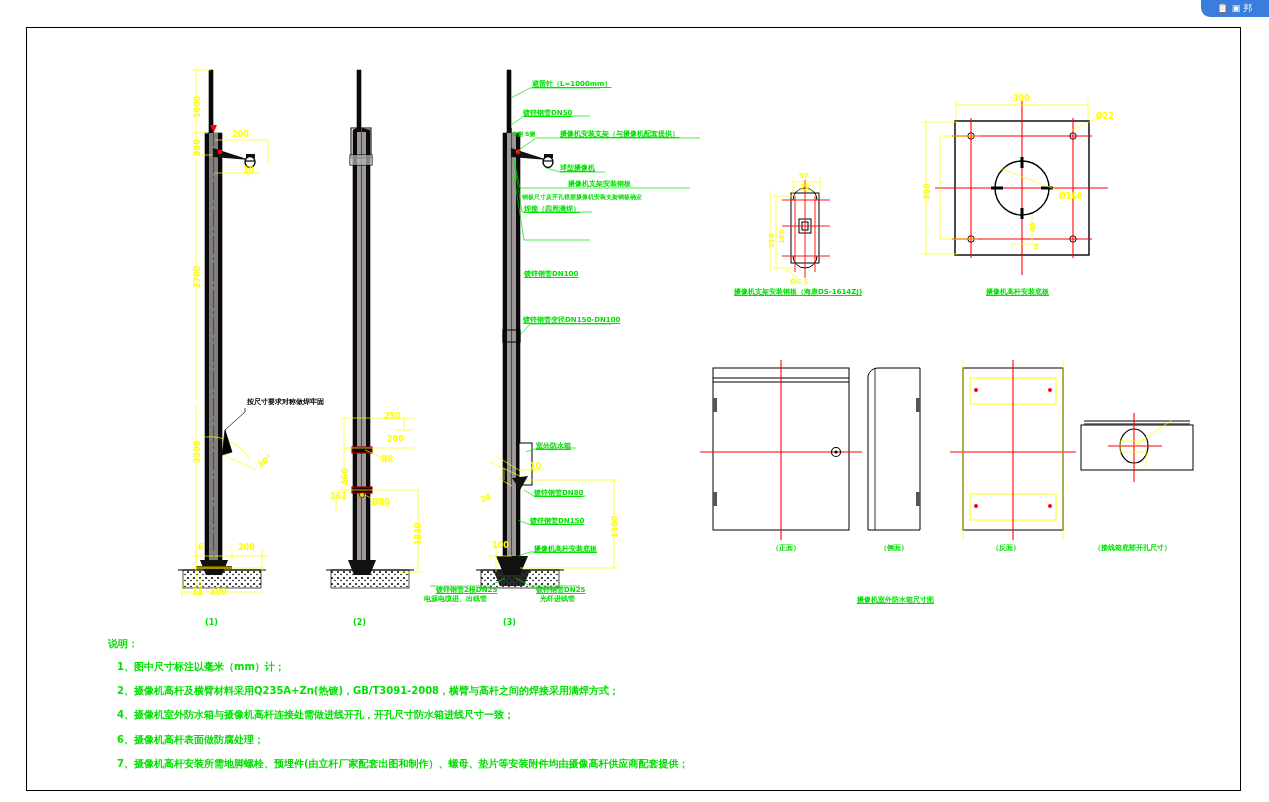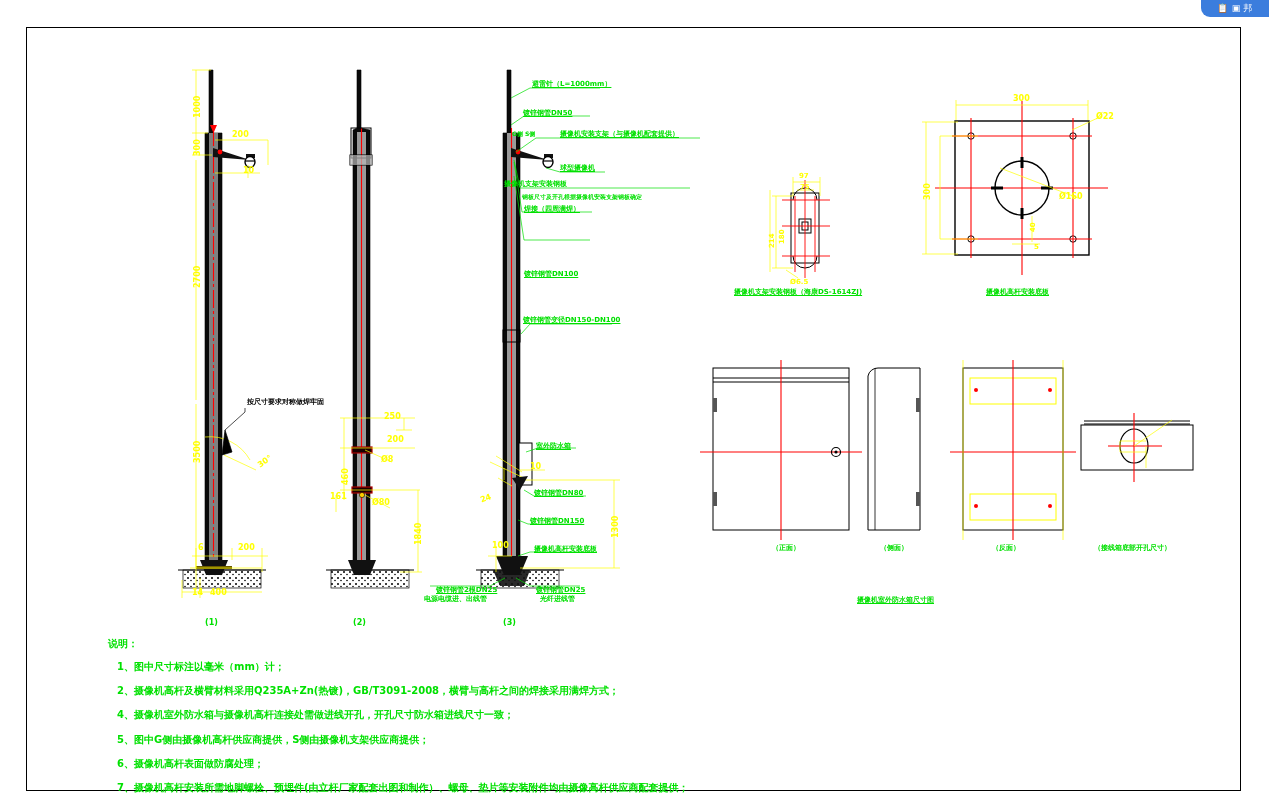--- a/index.html
+++ b/index.html
@@ -342,21 +342,21 @@
         <line x1="1134" y1="446" x2="1172" y2="420"></line>
       </g>
     </g>
   </svg>
 
   <div class="lbl grn t7 bold ul" style="left:532px;top:80px;">避雷针（L=1000mm）</div>
   <div class="lbl grn t7 bold ul" style="left:523px;top:109px;">镀锌钢管DN50</div>
   <div class="lbl grn t6 bold" style="left:512px;top:130px;">G侧 S侧</div>
   <div class="lbl grn t7 bold ul" style="left:560px;top:130px;">摄像机安装支架（与摄像机配套提供）</div>
   <div class="lbl grn t7 bold ul" style="left:560px;top:164px;">球型摄像机</div>
-  <div class="lbl grn t7 bold" style="left:504px;top:180px;">摄像机支架安装钢板</div>
+  <div class="lbl grn t7 bold" style="left:522px;top:180px;padding-left:46px;">摄像机支架安装钢板</div>
   <div class="lbl grn t6 bold" style="left:522px;top:193px;">钢板尺寸及开孔根据摄像机安装支架钢板确定</div>
   <div class="lbl grn t7 bold ul" style="left:524px;top:205px;">焊接（四周满焊）</div>
   <div class="lbl grn t7 bold ul" style="left:524px;top:232px;margin-top:38px;">镀锌钢管DN100</div>
   <div class="lbl grn t7 bold ul" style="left:523px;top:316px;">镀锌钢管变径DN150-DN100</div>
   <div class="lbl grn t7 bold ul" style="left:536px;top:442px;">室外防水箱</div>
   <div class="lbl grn t7 bold ul" style="left:534px;top:489px;">镀锌钢管DN80</div>
   <div class="lbl grn t7 bold ul" style="left:530px;top:517px;">镀锌钢管DN150</div>
   <div class="lbl grn t7 bold ul" style="left:534px;top:545px;">摄像机高杆安装底板</div>
   <div class="lbl grn t7 bold ul" style="left:436px;top:586px;">镀锌钢管2根DN25</div>
   <div class="lbl grn t7 bold" style="left:424px;top:595px;">电源电缆进、出线管</div>
@@ -414,18 +414,17 @@
   <div class="lbl grn t7 bold" style="left:880px;top:544px;">（侧面）</div>
   <div class="lbl grn t7 bold" style="left:992px;top:544px;">（反面）</div>
   <div class="lbl grn t7 bold" style="left:1094px;top:544px;">（接线箱底部开孔尺寸）</div>
   <div class="lbl grn t7 bold ul" style="left:857px;top:596px;">摄像机室外防水箱尺寸图</div>
 
   <div class="notes">
     <div class="nhead">说明：</div>
     <div class="nline indent">1、图中尺寸标注以毫米（mm）计；</div>
     <div class="nline indent">2、摄像机高杆及横臂材料采用Q235A+Zn(热镀)，GB/T3091-2008，横臂与高杆之间的焊接采用满焊方式；</div>
     <div class="nline indent">4、摄像机室外防水箱与摄像机高杆连接处需做进线开孔，开孔尺寸防水箱进线尺寸一致；</div>
-    <div class="nline indent">5、图中G侧由摄像机高杆供应商提供，S侧由摄像机支架供应商提供；</div>
     <div class="nline indent">6、摄像机高杆表面做防腐处理；</div>
     <div class="nline indent">7、摄像机高杆安装所需地脚螺栓、预埋件(由立杆厂家配套出图和制作）、螺母、垫片等安装附件均由摄像高杆供应商配套提供；</div>
   </div>
 
 </div>
 
 </body></html>

